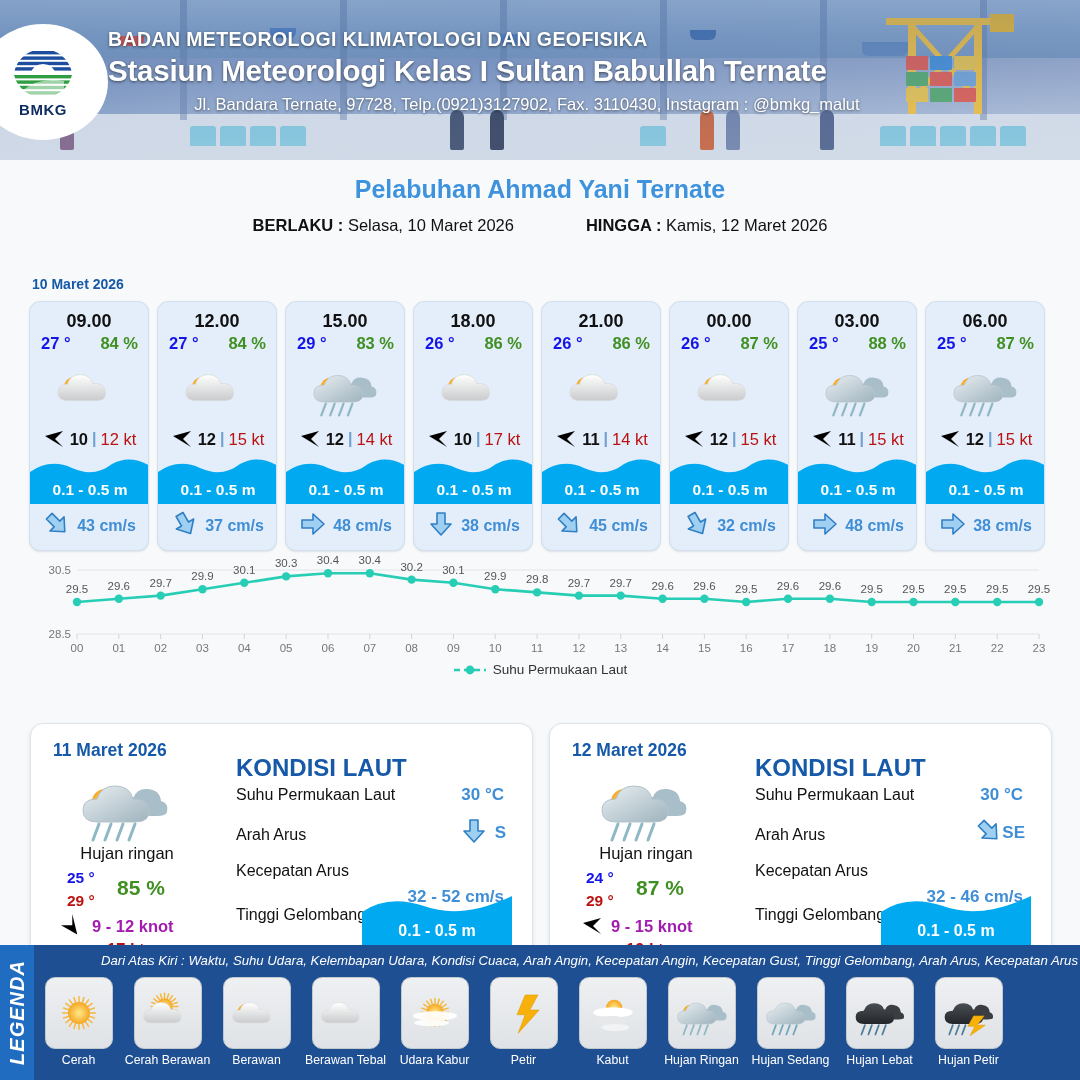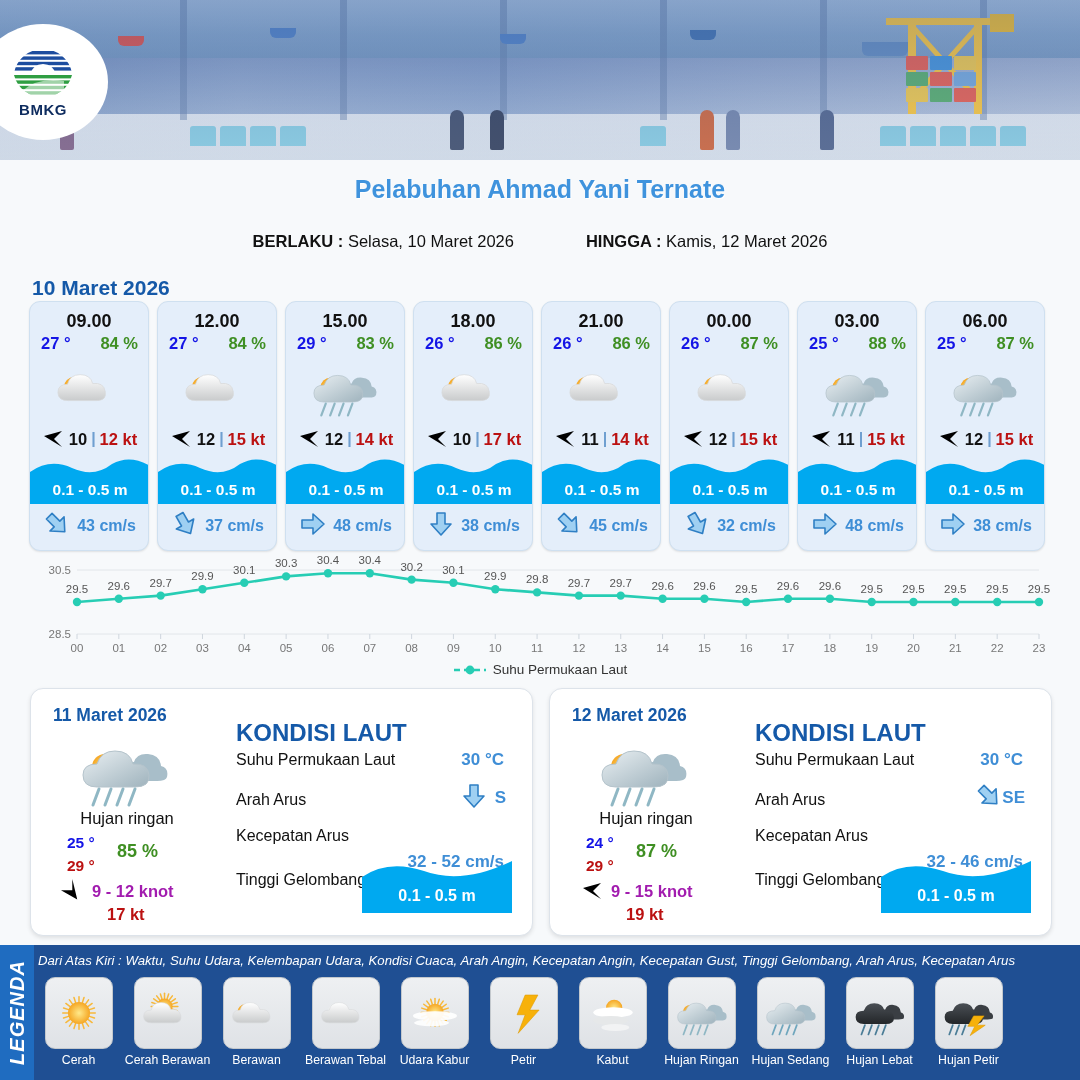--- a/index.html
+++ b/index.html
@@ -44,89 +44,89 @@
   .hdr-line1{font-size:19.5px;font-weight:bold;color:#fff;letter-spacing:.4px;}
   .hdr-line2{font-size:29.5px;font-weight:bold;color:#fff;letter-spacing:-.2px;margin-top:3px;}
   .hdr-line3{font-size:16.5px;color:#fff;margin-top:7px;text-align:center;width:838px;}
 
   
   .title-block{position:absolute;left:0;top:170px;width:1080px;text-align:center;}
   .t-main{font-size:35px;font-weight:bold;color:#1a6fc4;letter-spacing:.3px;
     text-shadow:1px 1px 0 #fff, 2px 2px 3px rgba(0,0,0,.16);}
   .t-sub{font-size:25px;font-weight:bold;color:#3f93dd;margin-top:5px;
     text-shadow:1px 1px 0 #fff;text-align:center;}
-  .t-valid{margin-top:28px;font-size:16.5px;color:#111;}
+  .t-valid{margin-top:12px;font-size:16.5px;color:#111;}
   .t-valid .lbl{font-weight:bold;}
   .t-valid .g1{margin-right:72px;}
 
   
-  .day-label{position:absolute;left:32px;top:276px;font-size:21px;font-weight:bold;color:#1559a8;}
+  .day-label{position:absolute;left:32px;top:276px;font-size:14px;font-weight:bold;color:#1559a8;}
 
   
   .cards{position:absolute;left:29px;top:301px;width:1022px;display:flex;gap:8px;}
   .card{
     width:120px;height:250px;background:#e4eefa;border:1px solid #cfe0f0;
     border-radius:11px;position:relative;overflow:hidden;
     box-shadow:0 1px 2px rgba(0,0,0,.10);
   }
   .c-time{text-align:center;font-size:18px;font-weight:bold;color:#111;margin-top:9px;}
   .c-row{display:flex;justify-content:space-between;padding:2px 10px 0 11px;}
   .c-temp{font-size:16.5px;font-weight:bold;color:#1414e6;}
   .c-hum{font-size:16.5px;font-weight:bold;color:#3f8f23;}
   .c-icon{height:62px;display:flex;align-items:center;justify-content:center;margin-top:4px;}
   .c-wind{display:flex;align-items:center;justify-content:center;gap:4px;margin-top:8px;height:24px;}
   .c-wdir{width:24px;height:20px;}
   .c-wspd{font-size:16.5px;font-weight:bold;color:#111;}
   .c-sep{font-size:16px;color:#6f9fd0;font-weight:bold;}
-  .c-gust{font-size:16.5px;font-weight:bold;color:#bb1111;}
+  .c-gust{font-size:16.5px;font-weight:normal;color:#bb1111;}
   .c-wave-wrap{position:absolute;left:0;bottom:46px;width:120px;height:50px;}
   .c-wave-svg{position:absolute;left:0;top:0;width:120px;height:50px;}
   .c-wave-txt{position:absolute;left:0;bottom:5px;width:120px;text-align:center;
     font-size:15.5px;font-weight:bold;color:#fff;}
   .c-cur{position:absolute;left:0;bottom:8px;width:120px;height:32px;
     display:flex;align-items:center;justify-content:center;gap:7px;}
   .c-cur-txt{font-size:16px;font-weight:bold;color:#3f8ed6;}
 
   
   .chart-wrap{position:absolute;left:29px;top:556px;width:1022px;height:128px;}
   .chart-svg{width:1022px;height:100px;}
   .chart-legend{width:1022px;text-align:center;margin-top:2px;font-size:13.5px;color:#333;
     display:flex;align-items:center;justify-content:center;gap:6px;}
   .cl-mark{width:34px;height:12px;}
 
   
   .panels{position:absolute;left:30px;top:688px;width:1022px;display:flex;gap:16px;}
   .panel{width:503px;height:248px;background:#fff;border:1px solid #dde3ea;border-radius:13px;
-    box-shadow:0 2px 4px rgba(0,0,0,.10);position:relative;}
+    box-shadow:0 2px 4px rgba(0,0,0,.10);position:relative;margin-top:35px;}
   .p-date{position:absolute;left:22px;top:16px;font-size:17.5px;font-weight:bold;color:#1559a8;}
   .p-icon{position:absolute;left:44px;top:40px;width:100px;height:78px;}
   .p-cond{position:absolute;left:6px;top:120px;width:180px;text-align:center;font-size:16.5px;color:#111;}
   .p-tmin{position:absolute;left:36px;top:145px;font-size:15.5px;font-weight:bold;color:#1414e6;}
   .p-tmax{position:absolute;left:36px;top:168px;font-size:15.5px;font-weight:bold;color:#bb1111;}
-  .p-hum{position:absolute;left:86px;top:152px;font-size:18px;font-weight:bold;color:#3f8f23;}
+  .p-hum{position:absolute;left:86px;top:152px;font-size:21px;font-weight:bold;color:#3f8f23;}
   .p-wind{position:absolute;left:30px;top:192px;display:flex;align-items:center;gap:7px;}
   .p-wdir{width:24px;height:20px;}
   .p-wspd{font-size:16.5px;font-weight:bold;color:#a21caf;}
   .p-gust{position:absolute;left:76px;top:216px;font-size:16.5px;font-weight:bold;color:#bb1111;}
 
   .p-sea-title{position:absolute;left:205px;top:30px;font-size:24px;font-weight:bold;color:#1559a8;}
   .p-lbl{position:absolute;left:205px;font-size:16px;color:#111;}
   .p-val{position:absolute;font-size:17px;font-weight:bold;color:#3f8ed6;}
   .p-wave-box{position:absolute;right:20px;bottom:22px;width:150px;height:58px;}
   .p-wave-txt{position:absolute;left:0;bottom:8px;width:150px;text-align:center;font-size:16px;font-weight:bold;color:#fff;}
 
   
   .legenda{position:absolute;left:0;bottom:0;width:1080px;height:135px;
     background:#1f4f93;}
   .leg-side{position:absolute;left:0;top:0;width:34px;height:135px;
     background:#1f6cc0;display:flex;align-items:center;justify-content:center;}
   .leg-side span{transform:rotate(-90deg);white-space:nowrap;font-size:20px;font-weight:bold;
     font-style:italic;color:#fff;letter-spacing:1px;}
   .leg-note{position:absolute;left:38px;top:8px;width:1040px;font-size:13.2px;font-style:italic;
-    color:#fff;white-space:nowrap;}
+    color:#fff;white-space:nowrap;text-align:right;}
   .leg-items{position:absolute;left:36px;top:32px;width:1044px;display:flex;gap:4px;}
   .leg-item{width:85px;display:flex;flex-direction:column;align-items:center;}
   .leg-box{width:68px;height:72px;background:linear-gradient(180deg,#eef0f2,#dfe2e6);
     border:1px solid #c3c8cd;border-radius:10px;display:flex;align-items:center;justify-content:center;}
   .leg-cap{margin-top:4px;font-size:12.3px;color:#fff;white-space:nowrap;}
 </style>
 </head>
 <body>
 
 <div class="header">
@@ -205,20 +205,25 @@
         <rect x="0" y="28" width="62" height="3.4" fill="#2f9e42"></rect>
         <rect x="0" y="33.4" width="62" height="3.4" fill="#2f9e42"></rect>
         <rect x="0" y="38.8" width="62" height="3.4" fill="#2f9e42"></rect>
         <rect x="0" y="44.2" width="62" height="3.4" fill="#2f9e42"></rect>
         <path d="M10 44 Q26 30 52 34 L52 52 L10 52 Z" fill="#fff" opacity=".55"></path>
       </g>
     </svg>
     <div class="logo-txt">BMKG</div>
   </div>
 
+  <div class="hdr-text">
+    <div class="hdr-line1">BADAN METEOROLOGI KLIMATOLOGI DAN GEOFISIKA</div>
+    <div class="hdr-line2">Stasiun Meteorologi Kelas I Sultan Babullah Ternate</div>
+    <div class="hdr-line3">Jl. Bandara Ternate, 97728, Telp.(0921)3127902, Fax. 3110430, Instagram : @bmkg_malut</div>
+  </div>
 </div>
 
 <div class="title-block">
   <div class="t-sub">Pelabuhan Ahmad Yani Ternate</div>
   <div class="t-valid">
     <span class="g1"><span class="lbl">BERLAKU :</span>
       <span>Selasa, 10 Maret 2026</span></span><span><span class="lbl">HINGGA :</span>
       <span>Kamis, 12 Maret 2026</span></span>
   </div>
 </div>

